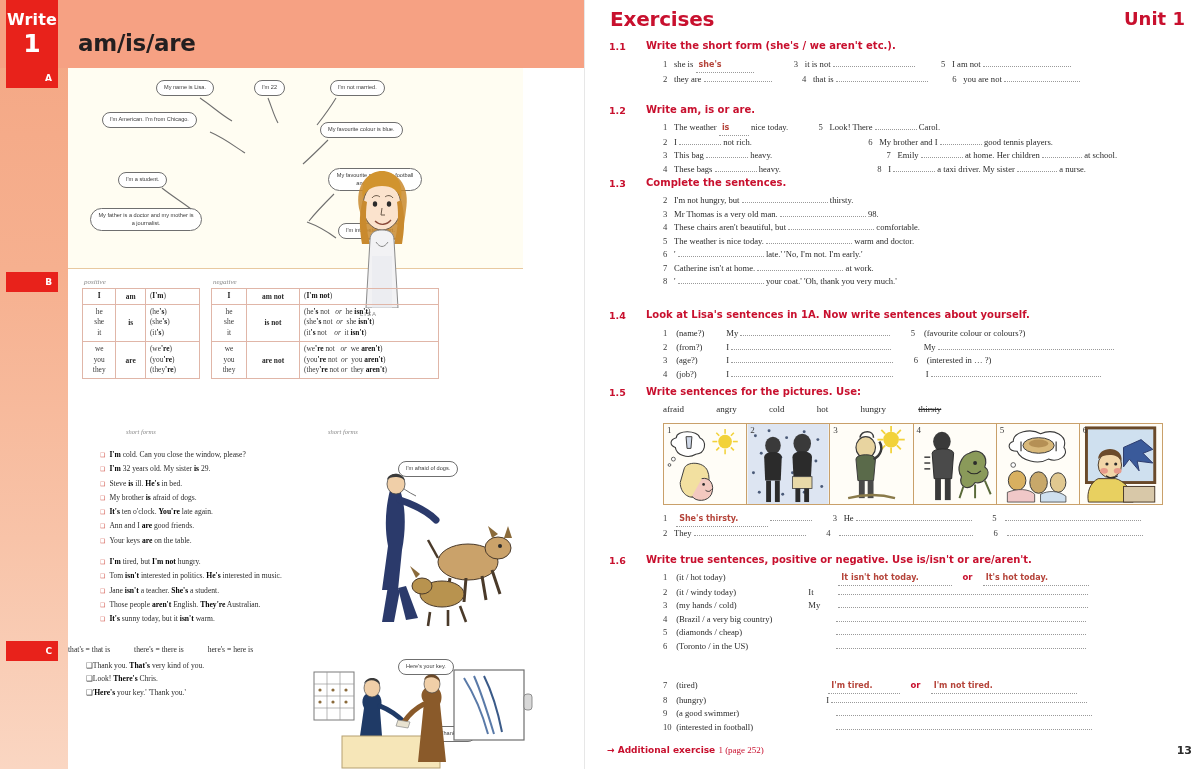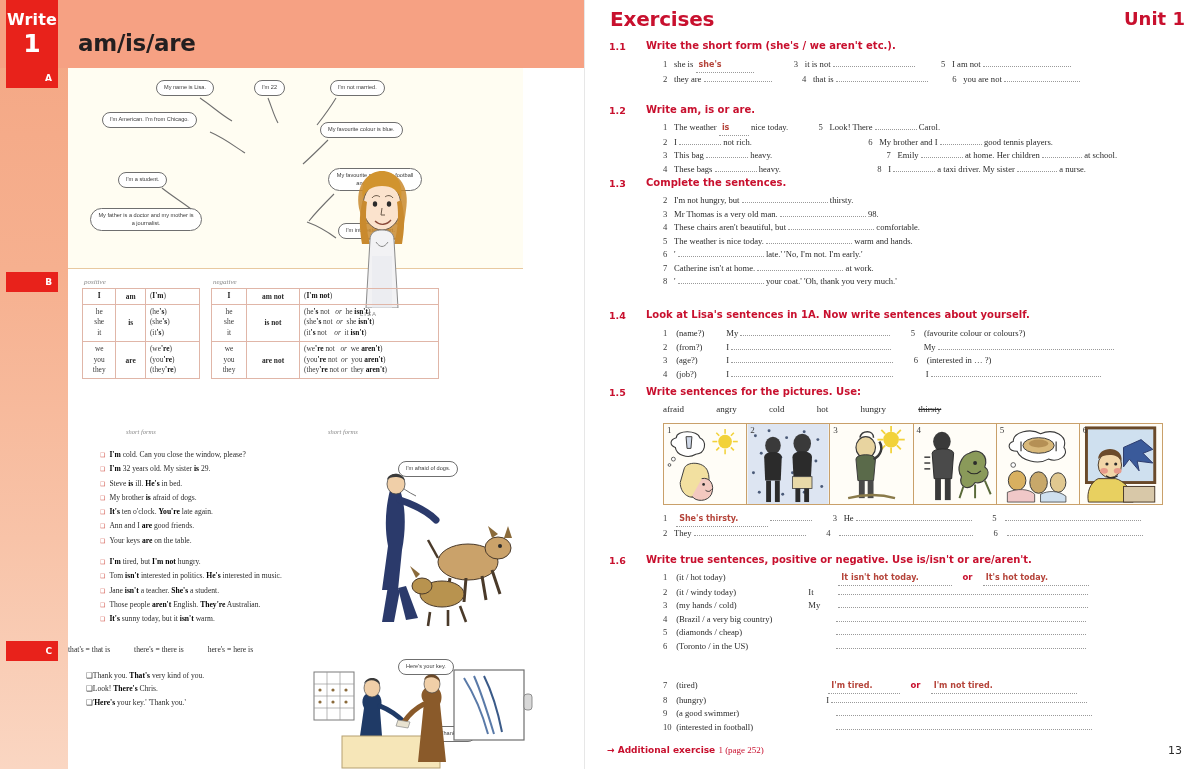--- a/index.html
+++ b/index.html
@@ -46,21 +46,21 @@
   .gtable b{font-weight:700;color:#111;}
   .short-cap{position:absolute;font-family:"Liberation Serif",serif;font-style:italic;font-size:6.5px;color:#8a8a8a;}
 
   .bullets{position:absolute;font-family:"Liberation Serif",serif;font-size:7.6px;line-height:13.3px;color:#2b2b2b;}
   .bullets div{white-space:nowrap;}
   .bullets .sq{color:#d0554a;font-size:6px;margin-right:4px;}
   .bullets b{font-weight:700;color:#000;}
   .gap{height:7px;}
 
   .csec{position:absolute;font-family:"Liberation Serif",serif;font-size:7.6px;color:#2b2b2b;}
-  .csec .head{margin-bottom:15px;}
+  .csec .head{margin-bottom:5px;}
   .csec .head span{margin-right:22px;}
   .csec .lst div{margin-left:18px;line-height:13.3px;white-space:nowrap;}
   .csec b{font-weight:700;color:#000;}
 
   
   .cartoon{position:absolute;}
 
   
   .right{position:absolute;left:585px;top:0;width:615px;height:769px;background:#fff;}
   .spine{position:absolute;left:584px;top:0;width:2px;height:769px;background:#e7e7e7;}
@@ -80,21 +80,21 @@
   .strike{text-decoration:line-through;}
   .wordbank{position:absolute;font-family:"Liberation Serif",serif;font-size:9px;color:#2b2b2b;}
   .wordbank span{margin-right:30px;}
   .picstrip{position:absolute;border:1.2px solid #c9a06a;display:flex;background:#fffdf7;box-sizing:border-box;}
   .pic{flex:1;border-right:1.2px solid #c9a06a;position:relative;overflow:hidden;}
   .pic:last-child{border-right:none;}
   .pic .pn{position:absolute;left:3px;top:1px;font-family:"Liberation Serif",serif;font-size:9px;color:#3a3a3a;z-index:3;}
   .orlab{font-family:"DejaVu Sans",sans-serif;font-weight:700;font-size:8.5px;color:#c8102e;}
   .addex{position:absolute;left:22px;bottom:14px;font-family:"DejaVu Sans",sans-serif;font-size:9px;color:#c8102e;font-weight:700;}
   .addex .pg{font-family:"Liberation Serif",serif;font-weight:400;color:#c8102e;}
-  .pgnum{position:absolute;right:18px;bottom:12px;font-family:"DejaVu Sans",sans-serif;font-weight:400;font-size:11px;color:#2b2b2b;}
+  .pgnum{position:absolute;right:8px;bottom:12px;font-family:"DejaVu Sans",sans-serif;font-weight:700;font-size:11px;color:#2b2b2b;}
 </style>
 </head>
 <body>
 
 <div class="page">
 
   <div class="left">
     <div class="left-tint"></div>
     <div class="header-band"></div>
 
@@ -394,21 +394,21 @@
         <span>98.</span>
       </div>
       <div class="row">
         <span class="num">4</span><span>These chairs aren't beautiful, but</span>
         <span class="dots" style="width:86px"></span>
         <span>comfortable.</span>
       </div>
       <div class="row">
         <span class="num">5</span><span>The weather is nice today.</span>
         <span class="dots" style="width:86px"></span>
-        <span>warm and hands.</span>
+        <span>warm and doctor.</span>
       </div>
       <div class="row">
         <span class="num">6</span><span>'</span>
         <span class="dots" style="width:86px"></span>
         <span>late.'    'No, I'm not. I'm early.'</span>
       </div>
       <div class="row">
         <span class="num">7</span><span>Catherine isn't at home.</span>
         <span class="dots" style="width:86px"></span>
         <span>at work.</span>

